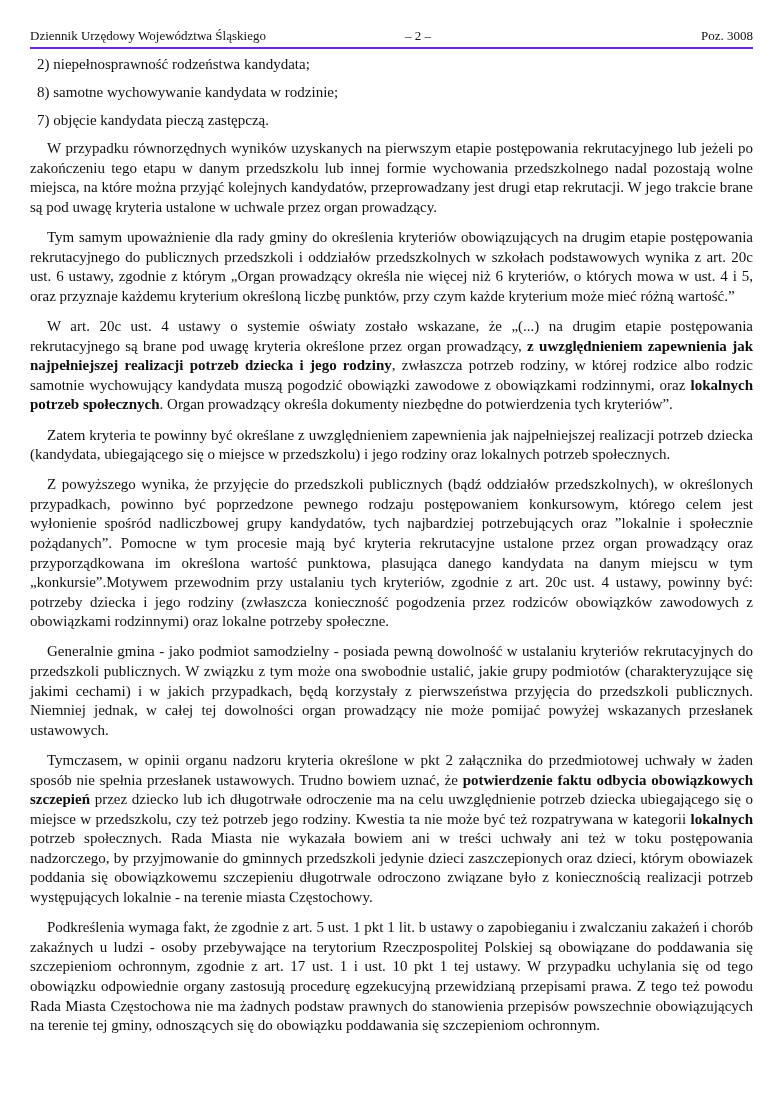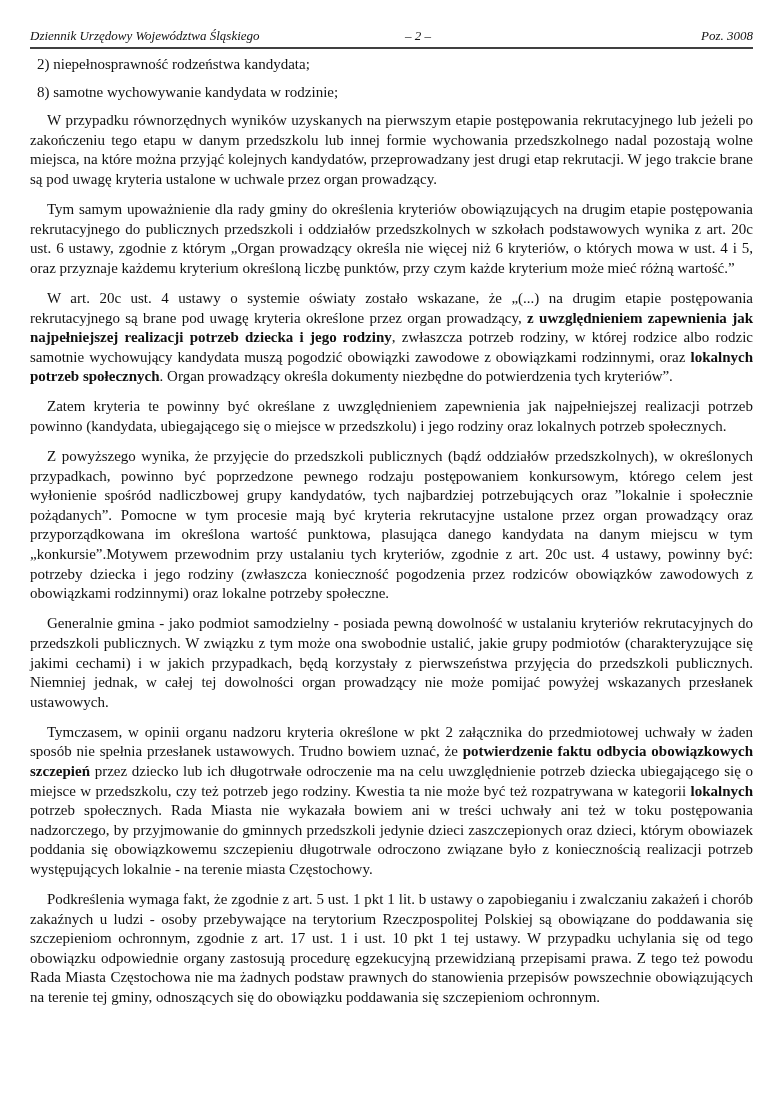--- a/index.html
+++ b/index.html
@@ -4,22 +4,21 @@
 <style>
   html, body { margin: 0; padding: 0; background: #ffffff; }
   body {
     width: 784px; height: 1101px; position: relative; overflow: hidden;
     font-family: "Liberation Serif", "DejaVu Serif", serif;
     color: #111111;
   }
   .header {
     position: absolute; left: 30px; top: 25px; width: 723px; height: 22px;
     font-size: 13px; line-height: 16px;
-    border-bottom: 2px solid #404040;
-    font-style: italic;
+    border-bottom: 2px solid #6d28d9;
   }
   .header .left { position: absolute; left: 0; top: 3px; }
   .header .center { position: absolute; left: 375px; top: 3px; }
   .header .right { position: absolute; right: 0; top: 3px; }
   .content {
     position: absolute; left: 30px; top: 55px; width: 723px;
     font-size: 15px; line-height: 19.6px;
   }
   .list-item { margin: 0 0 8.5px 7px; }
   .para {
@@ -32,23 +31,24 @@
 
 <div class="header">
   <span class="left">Dziennik Urzędowy Województwa Śląskiego</span>
   <span class="center">– 2 –</span>
   <span class="right">Poz. 3008</span>
 </div>
 
 <div class="content">
   <div class="list-item">2) niepełnosprawność rodzeństwa kandydata;</div>
   <div class="list-item">8) samotne wychowywanie kandydata w rodzinie;</div>
+  <div class="list-item">7) objęcie kandydata pieczą zastępczą.</div>
   <div id="paragraphs">
       <p class="para"><span>W przypadku równorzędnych wyników uzyskanych na pierwszym etapie postępowania rekrutacyjnego lub jeżeli po zakończeniu tego etapu w danym przedszkolu lub innej formie wychowania przedszkolnego nadal pozostają wolne miejsca, na które można przyjąć kolejnych kandydatów, przeprowadzany jest drugi etap rekrutacji. W jego trakcie brane są pod uwagę kryteria ustalone w uchwale przez organ prowadzący.</span></p>
       <p class="para"><span>Tym samym upoważnienie dla rady gminy do określenia kryteriów obowiązujących na drugim etapie postępowania rekrutacyjnego do publicznych przedszkoli i oddziałów przedszkolnych w szkołach podstawowych wynika z art. 20c ust. 6 ustawy, zgodnie z którym „Organ prowadzący określa nie więcej niż 6 kryteriów, o których mowa w ust. 4 i 5, oraz przyznaje każdemu kryterium określoną liczbę punktów, przy czym każde kryterium może mieć różną wartość.”</span></p>
       <p class="para"><span>W art. 20c ust. 4 ustawy o systemie oświaty zostało wskazane, że „(...) na drugim etapie postępowania rekrutacyjnego są brane pod uwagę kryteria określone przez organ prowadzący, </span><b>z uwzględnieniem zapewnienia jak najpełniejszej realizacji potrzeb dziecka i jego rodziny</b><span>, zwłaszcza potrzeb rodziny, w której rodzice albo rodzic samotnie wychowujący kandydata muszą pogodzić obowiązki zawodowe z obowiązkami rodzinnymi, oraz </span><b>lokalnych potrzeb społecznych</b><span>. Organ prowadzący określa dokumenty niezbędne do potwierdzenia tych kryteriów”.</span></p>
-      <p class="para"><span>Zatem kryteria te powinny być określane z uwzględnieniem zapewnienia jak najpełniejszej realizacji potrzeb powinno (kandydata, ubiegającego się o miejsce w przedszkolu) i jego rodziny oraz lokalnych potrzeb społecznych.</span></p>
+      <p class="para"><span>Zatem kryteria te powinny być określane z uwzględnieniem zapewnienia jak najpełniejszej realizacji potrzeb dziecka (kandydata, ubiegającego się o miejsce w przedszkolu) i jego rodziny oraz lokalnych potrzeb społecznych.</span></p>
       <p class="para"><span>Z powyższego wynika, że przyjęcie do przedszkoli publicznych (bądź oddziałów przedszkolnych), w określonych przypadkach, powinno być poprzedzone pewnego rodzaju postępowaniem konkursowym, którego celem jest wyłonienie spośród nadliczbowej grupy kandydatów, tych najbardziej potrzebujących oraz ”lokalnie i społecznie pożądanych”. Pomocne w tym procesie mają być kryteria rekrutacyjne ustalone przez organ prowadzący oraz przyporządkowana im określona wartość punktowa, plasująca danego kandydata na danym miejscu w tym „konkursie”.Motywem przewodnim przy ustalaniu tych kryteriów, zgodnie z art. 20c ust. 4 ustawy, powinny być: potrzeby dziecka i jego rodziny (zwłaszcza konieczność pogodzenia przez rodziców obowiązków zawodowych z obowiązkami rodzinnymi) oraz lokalne potrzeby społeczne.</span></p>
       <p class="para"><span>Generalnie gmina - jako podmiot samodzielny - posiada pewną dowolność w ustalaniu kryteriów rekrutacyjnych do przedszkoli publicznych. W związku z tym może ona swobodnie ustalić, jakie grupy podmiotów (charakteryzujące się jakimi cechami) i w jakich przypadkach, będą korzystały z pierwszeństwa przyjęcia do przedszkoli publicznych. Niemniej jednak, w całej tej dowolności organ prowadzący nie może pomijać powyżej wskazanych przesłanek ustawowych.</span></p>
       <p class="para"><span>Tymczasem, w opinii organu nadzoru kryteria określone w pkt 2 załącznika do przedmiotowej uchwały w żaden sposób nie spełnia przesłanek ustawowych. Trudno bowiem uznać, że </span><b>potwierdzenie faktu odbycia obowiązkowych szczepień</b><span> przez dziecko lub ich długotrwałe odroczenie ma na celu uwzględnienie potrzeb dziecka ubiegającego się o miejsce w przedszkolu, czy też potrzeb jego rodziny. Kwestia ta nie może być też rozpatrywana w kategorii </span><b>lokalnych</b><span> potrzeb społecznych. Rada Miasta nie wykazała bowiem ani w treści uchwały ani też w toku postępowania nadzorczego, by przyjmowanie do gminnych przedszkoli jedynie dzieci zaszczepionych oraz dzieci, którym obowiazek poddania się obowiązkowemu szczepieniu długotrwale odroczono związane było z koniecznością realizacji potrzeb występujących lokalnie - na terenie miasta Częstochowy.</span></p>
       <p class="para"><span>Podkreślenia wymaga fakt, że zgodnie z art. 5 ust. 1 pkt 1 lit. b ustawy o zapobieganiu i zwalczaniu zakażeń i chorób zakaźnych u ludzi - osoby przebywające na terytorium Rzeczpospolitej Polskiej są obowiązane do poddawania się szczepieniom ochronnym, zgodnie z art. 17 ust. 1 i ust. 10 pkt 1 tej ustawy. W przypadku uchylania się od tego obowiązku odpowiednie organy zastosują procedurę egzekucyjną przewidzianą przepisami prawa. Z tego też powodu Rada Miasta Częstochowa nie ma żadnych podstaw prawnych do stanowienia przepisów powszechnie obowiązujących na terenie tej gminy, odnoszących się do obowiązku poddawania się szczepieniom ochronnym.</span></p>
     </div>
 </div>
 
 </body></html>

